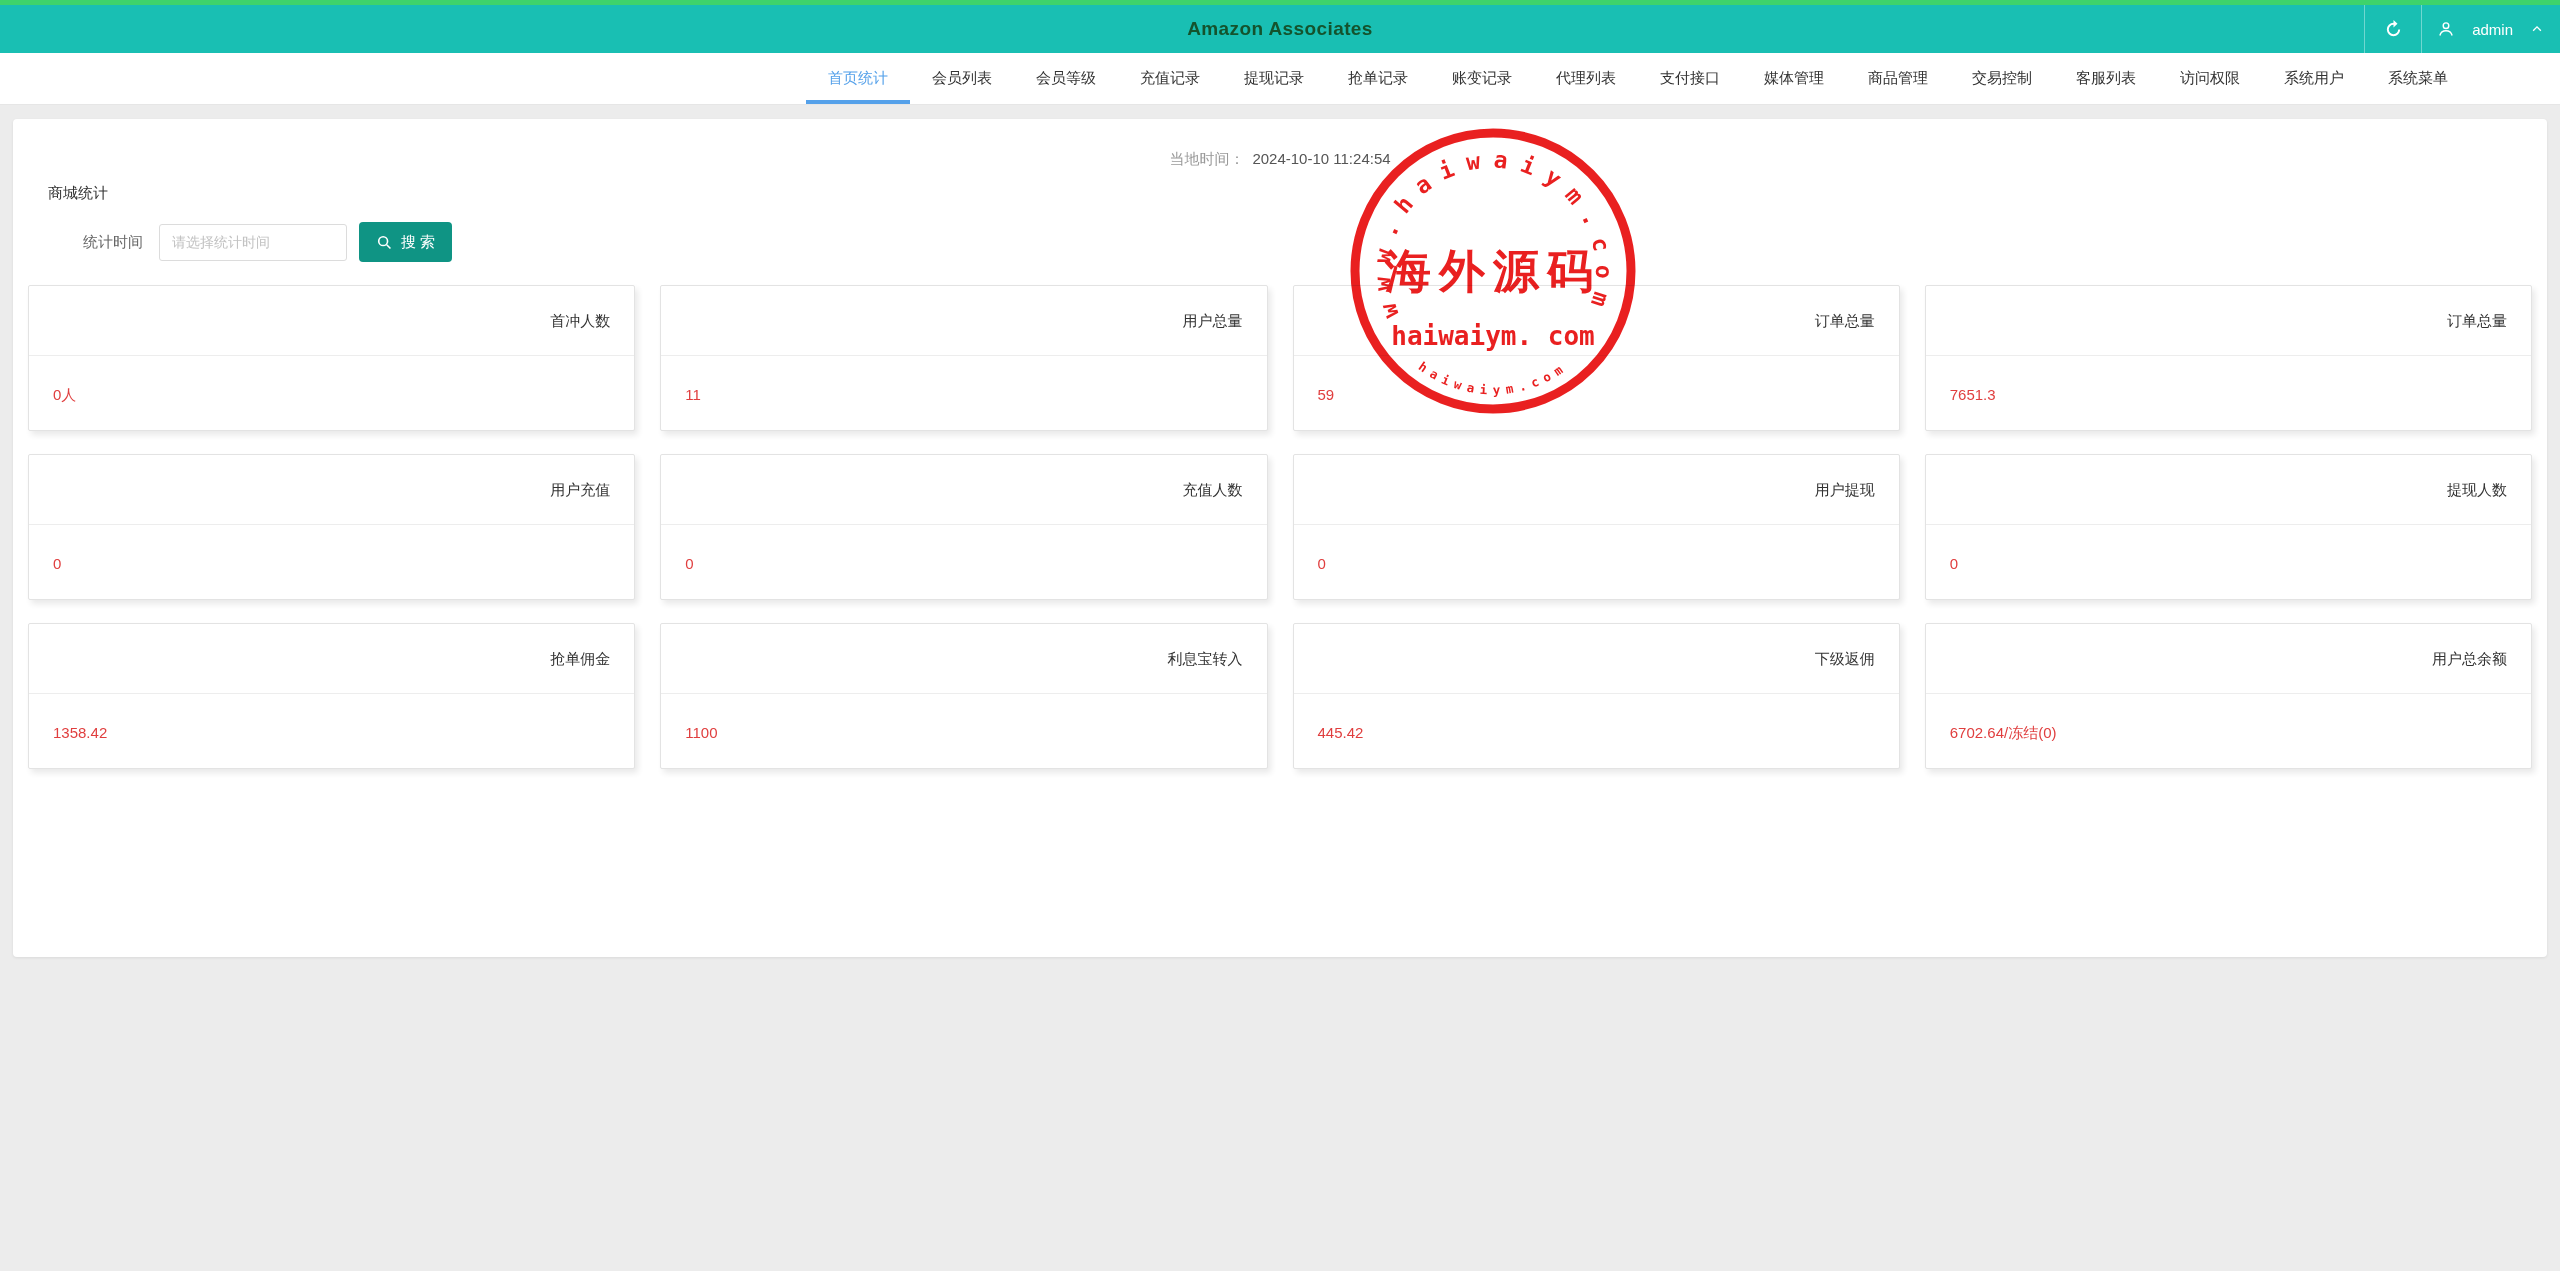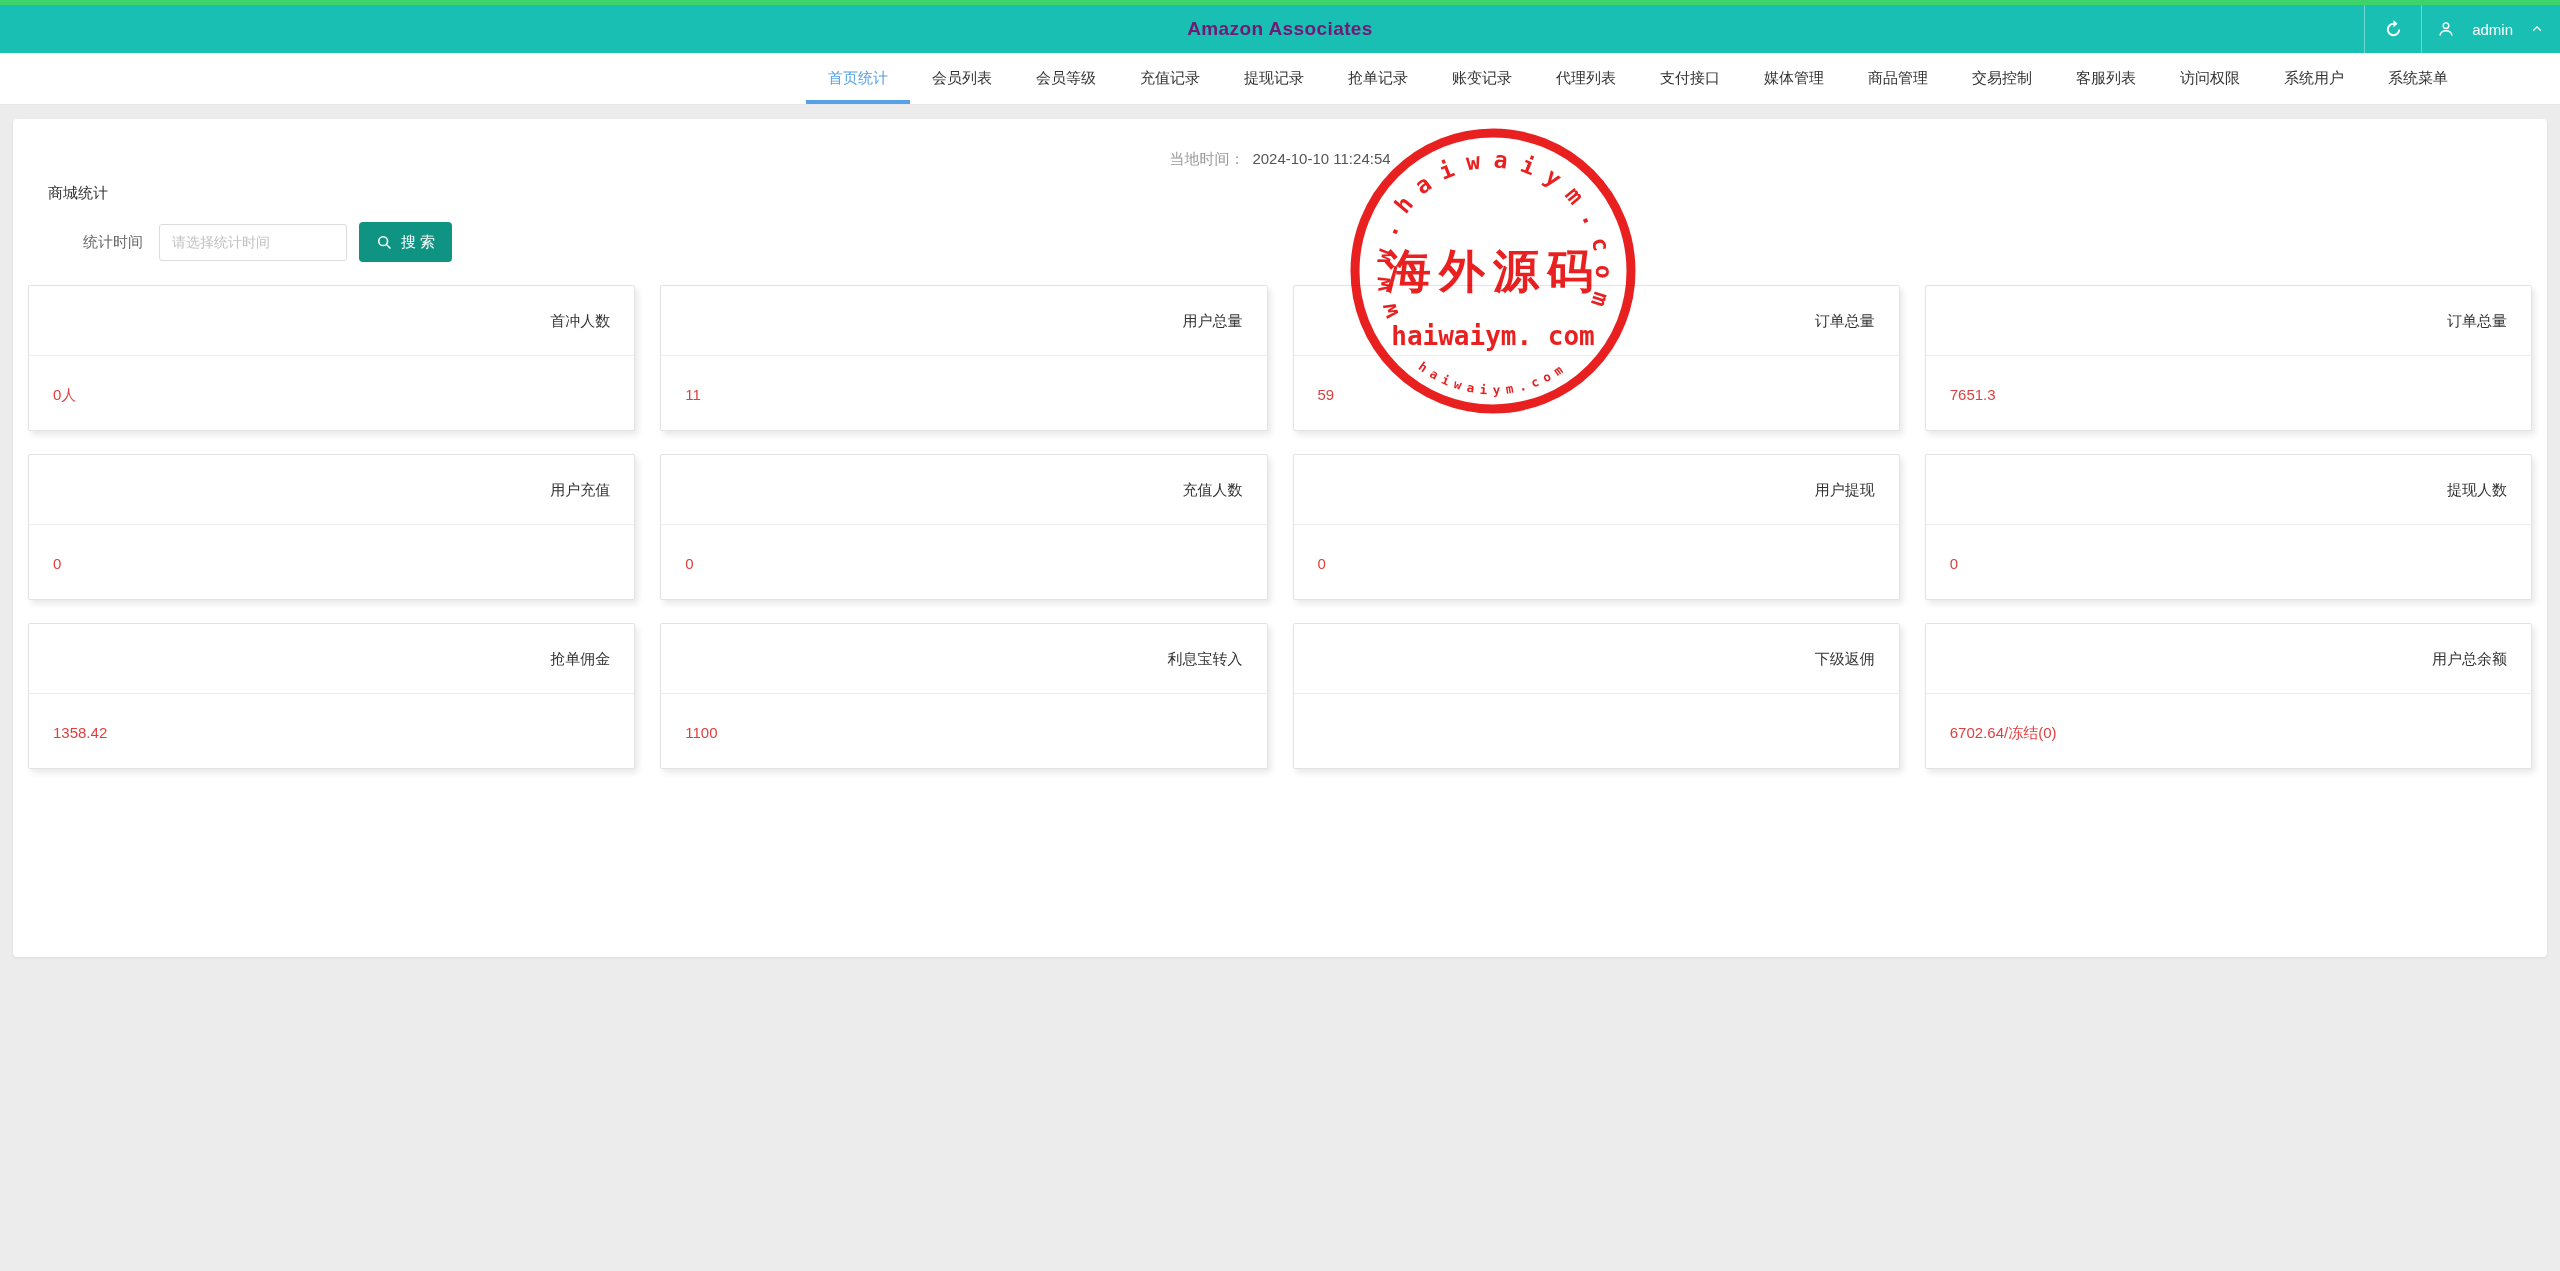--- a/index.html
+++ b/index.html
@@ -9,21 +9,21 @@
     background: #ececec;
     position: relative;
     overflow: hidden;
   }
   
   .top-strip { height: 5px; background: #3ed36b; }
   .header {
     height: 48px; background: #19bfb3;
     position: relative; display: flex; align-items: center; justify-content: center;
   }
-  .header-title { color: #701a75; font-size: 19px; font-weight: bold; letter-spacing: .4px; }
+  .header-title { color: #14532d; font-size: 19px; font-weight: bold; letter-spacing: .4px; }
   .header-right { position: absolute; right: 0; top: 0; height: 100%; display: flex; align-items: stretch; }
   .hdr-refresh {
     width: 58px; display: flex; align-items: center; justify-content: center;
     border-left: 1px solid rgba(255,255,255,.38); border-right: 1px solid rgba(255,255,255,.38);
     cursor: pointer;
   }
   .hdr-user { display: flex; align-items: center; gap: 17px; padding: 0 16px 0 15px; color: #fff; font-size: 15px; cursor: pointer; }
   
   .nav {
     height: 52px; background: #fff; border-bottom: 1px solid #e6e6e6;
@@ -233,20 +233,21 @@
     <div class="card-value">1358.42</div>
   </div>
         <div class="card">
     <div class="card-title">利息宝转入</div>
     <div class="card-divider"></div>
     <div class="card-value">1100</div>
   </div>
         <div class="card">
     <div class="card-title">下级返佣</div>
     <div class="card-divider"></div>
+    <div class="card-value">445.42</div>
   </div>
         <div class="card">
     <div class="card-title">用户总余额</div>
     <div class="card-divider"></div>
     <div class="card-value">6702.64/冻结(0)</div>
   </div>
       </div>
   </div>
 </div>
 

